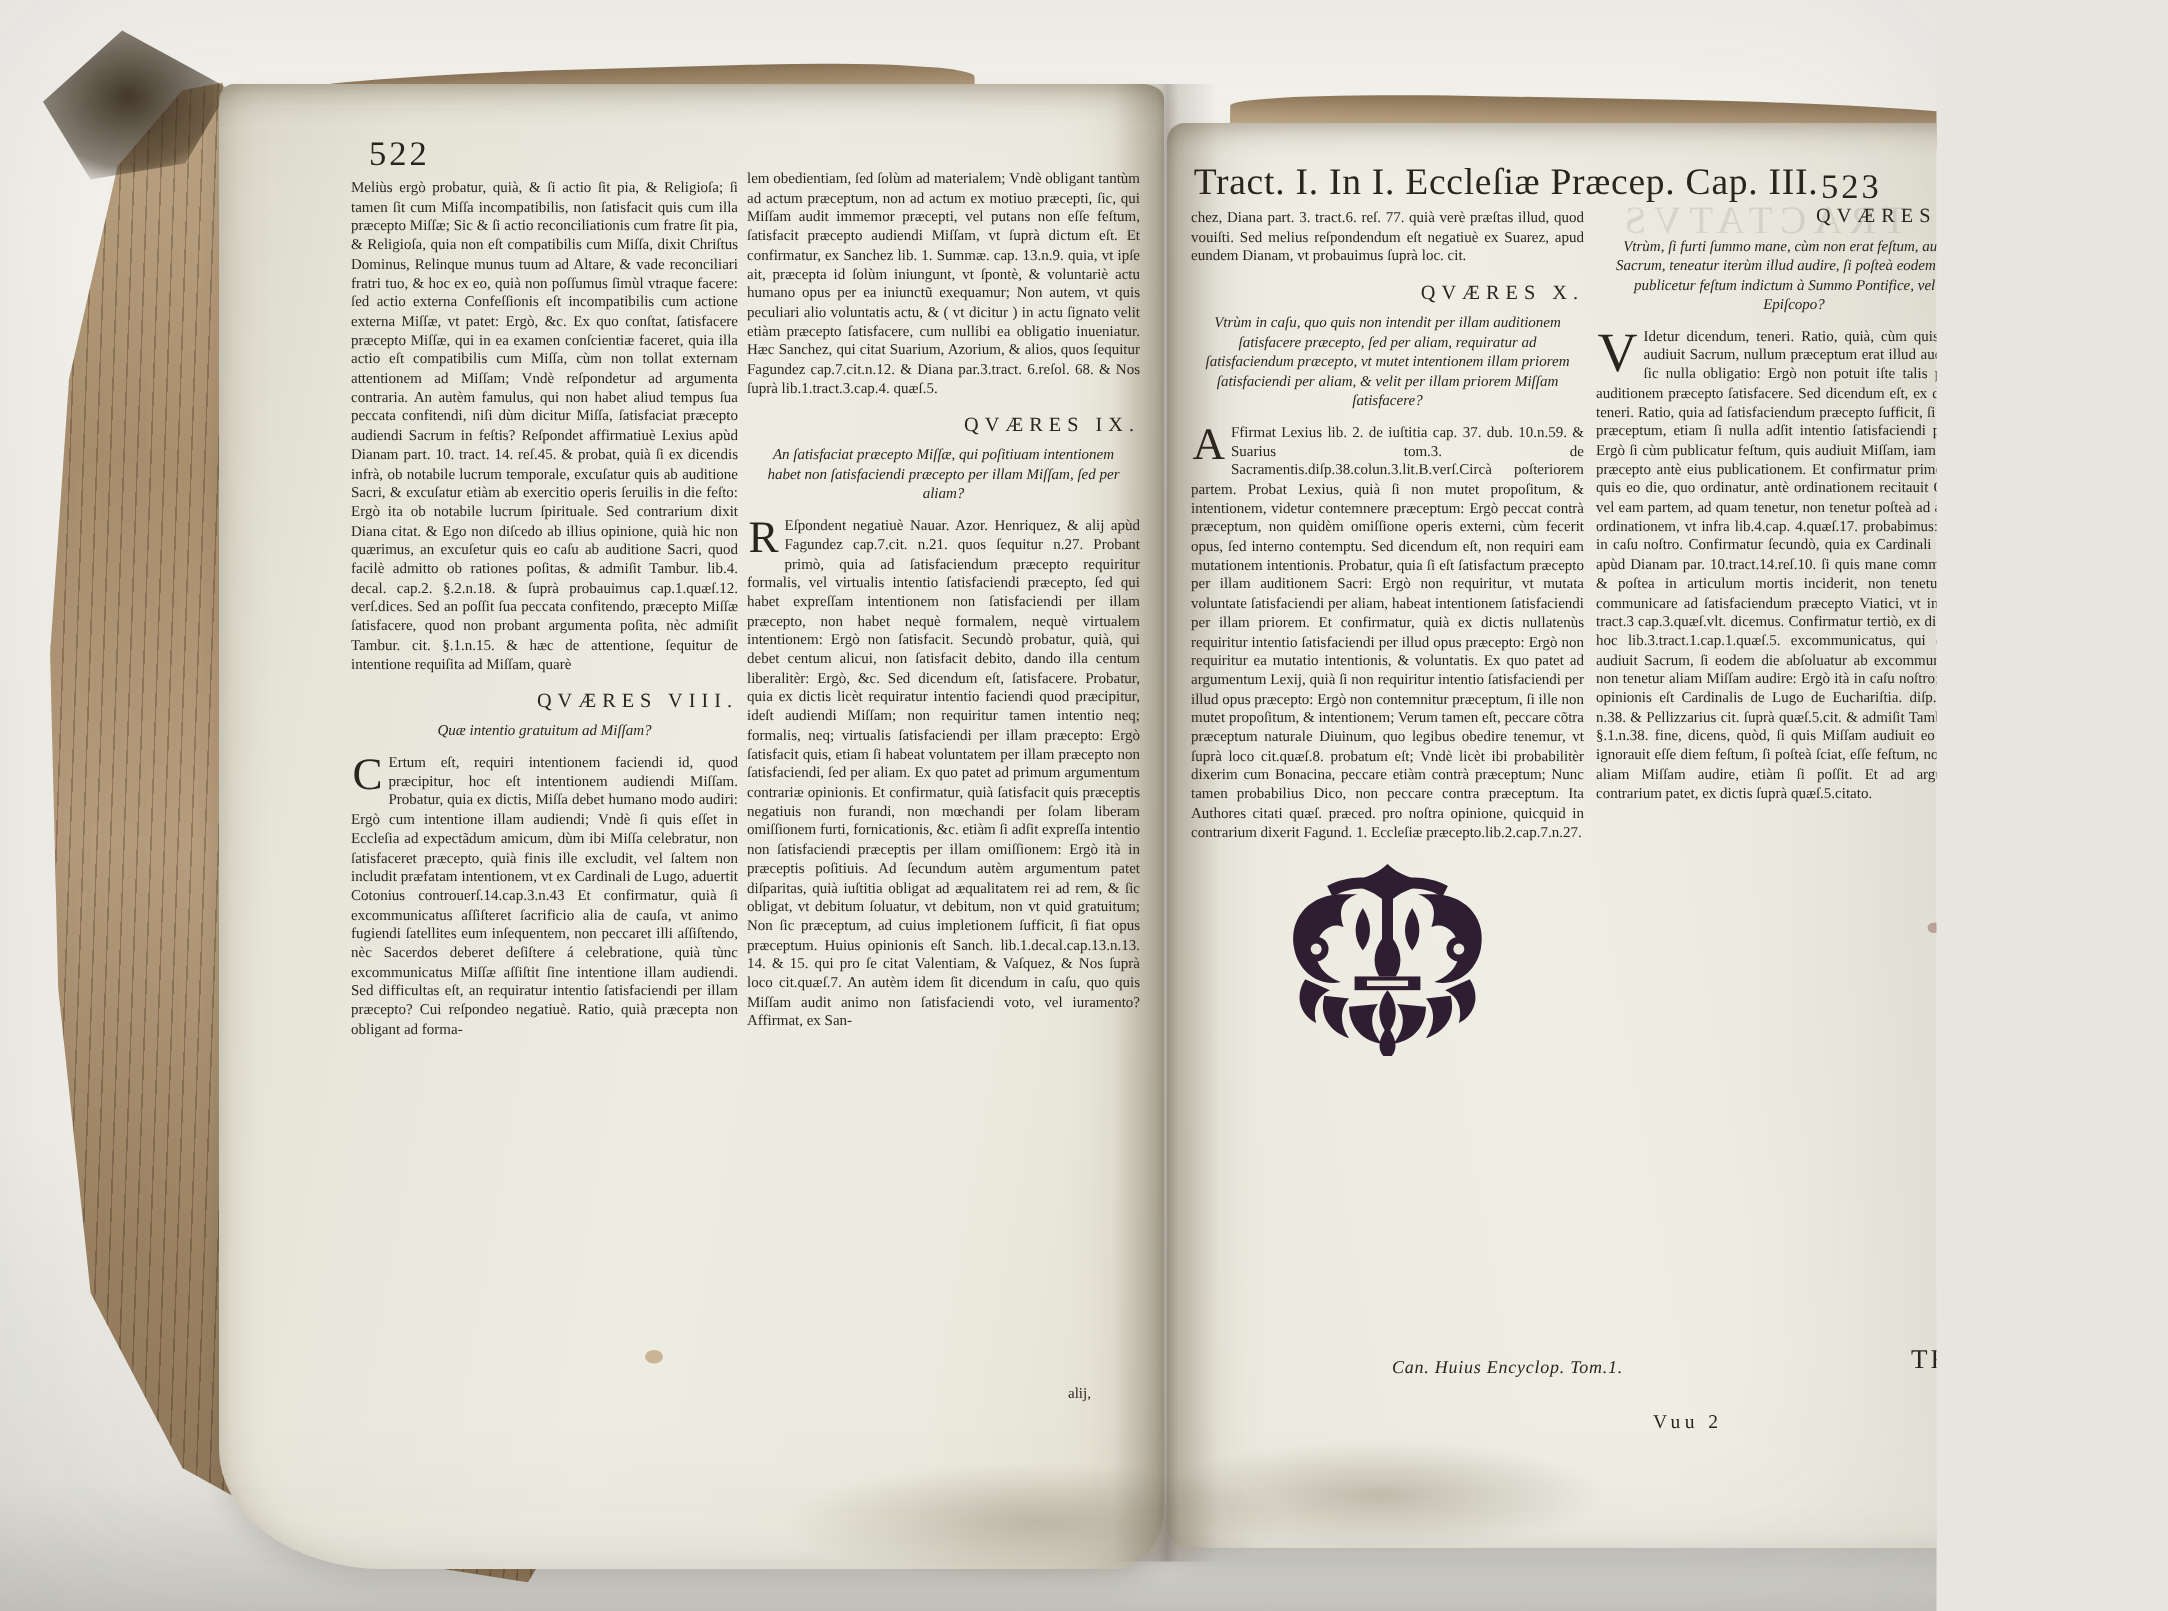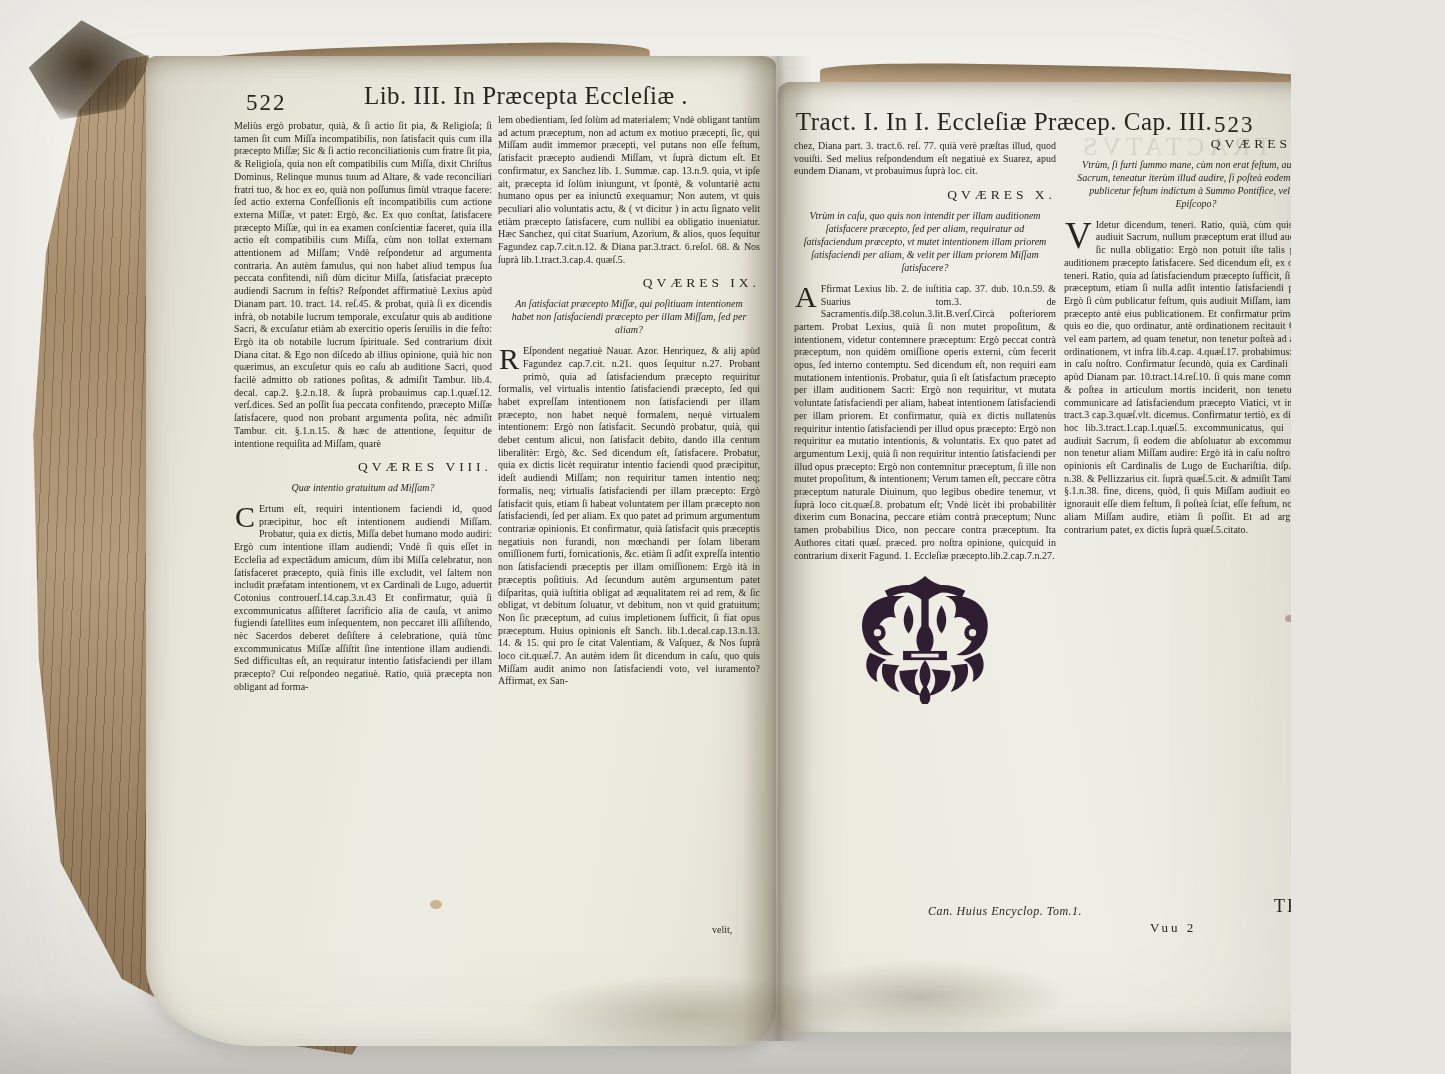--- a/index.html
+++ b/index.html
@@ -67,36 +67,35 @@
   <div class="pink-line"></div>
   <div class="top-edge-left"></div>
   <div class="top-edge-right"></div>
   <div class="fore-edge-left"></div>
   <div class="corner-dark-left"></div>
   <div class="fore-edge-right"></div>
   <div class="corner-dark-right"></div>
 
   <div class="page page-left">
     <div class="pagenum" style="left:100px;top:34px;">522</div>
-    <div class="runhead" style="left:150px;top:26px;width:460px;">Lib. III. In Præcepta Eccleſiæ .</div>
 
     <div class="col" style="left:88px;top:64px;width:258px;height:884px;">
       <p>Meliùs ergò probatur, quià, &amp; ſi actio ſit pia, &amp; Religioſa; ſi tamen ſit cum Miſſa incompatibilis, non ſatisfacit quis cum illa præcepto Miſſæ; Sic &amp; ſi actio reconciliationis cum fratre ſit pia, &amp; Religioſa, quia non eſt compatibilis cum Miſſa, dixit Chriſtus Dominus, Relinque munus tuum ad Altare, &amp; vade reconciliari fratri tuo, &amp; hoc ex eo, quià non poſſumus ſimùl vtraque facere: ſed actio externa Confeſſionis eſt incompatibilis cum actione externa Miſſæ, vt patet: Ergò, &amp;c. Ex quo conſtat, ſatisfacere præcepto Miſſæ, qui in ea examen conſcientiæ faceret, quia illa actio eſt compatibilis cum Miſſa, cùm non tollat externam attentionem ad Miſſam; Vndè reſpondetur ad argumenta contraria. An autèm famulus, qui non habet aliud tempus ſua peccata confitendi, niſi dùm dicitur Miſſa, ſatisfaciat præcepto audiendi Sacrum in feſtis? Reſpondet affirmatiuè Lexius apùd Dianam part. 10. tract. 14. reſ.45. &amp; probat, quià ſi ex dicendis infrà, ob notabile lucrum temporale, excuſatur quis ab auditione Sacri, &amp; excuſatur etiàm ab exercitio operis ſeruilis in die feſto: Ergò ita ob notabile lucrum ſpirituale. Sed contrarium dixit Diana citat. &amp; Ego non diſcedo ab illius opinione, quià hic non quærimus, an excuſetur quis eo caſu ab auditione Sacri, quod facilè admitto ob rationes poſitas, &amp; admiſit Tambur. lib.4. decal. cap.2. §.2.n.18. &amp; ſuprà probauimus cap.1.quæſ.12. verſ.dices. Sed an poſſit ſua peccata confitendo, præcepto Miſſæ ſatisfacere, quod non probant argumenta poſita, nèc admiſit Tambur. cit. §.1.n.15. &amp; hæc de attentione, ſequitur de intentione requiſita ad Miſſam, quarè</p>
       <div class="qheading">QVÆRES VIII.</div>
       <div class="question">Quæ intentio gratuitum ad Miſſam?</div>
       <p><span class="dc">C</span><span>Ertum eſt, requiri intentionem faciendi id, quod præcipitur, hoc eſt intentionem audiendi Miſſam. Probatur, quia ex dictis, Miſſa debet humano modo audiri: Ergò cum intentione illam audiendi; Vndè ſi quis eſſet in Eccleſia ad expectãdum amicum, dùm ibi Miſſa celebratur, non ſatisfaceret præcepto, quià finis ille excludit, vel ſaltem non includit præfatam intentionem, vt ex Cardinali de Lugo, aduertit Cotonius controuerſ.14.cap.3.n.43 Et confirmatur, quià ſi excommunicatus aſſiſteret ſacrificio alia de cauſa, vt animo fugiendi ſatellites eum inſequentem, non peccaret illi aſſiſtendo, nèc Sacerdos deberet deſiſtere á celebratione, quià tùnc excommunicatus Miſſæ aſſiſtit ſine intentione illam audiendi. Sed difficultas eſt, an requiratur intentio ſatisfaciendi per illam præcepto? Cui reſpondeo negatiuè. Ratio, quià præcepta non obligant ad forma-</span></p>
     </div>
 
     <div class="col" style="left:352px;top:58px;width:262px;height:892px;">
       <p>lem obedientiam, ſed ſolùm ad materialem; Vndè obligant tantùm ad actum præceptum, non ad actum ex motiuo præcepti, ſic, qui Miſſam audit immemor præcepti, vel putans non eſſe feſtum, ſatisfacit præcepto audiendi Miſſam, vt ſuprà dictum eſt. Et confirmatur, ex Sanchez lib. 1. Summæ. cap. 13.n.9. quia, vt ipſe ait, præcepta id ſolùm iniungunt, vt ſpontè, &amp; voluntariè actu humano opus per ea iniunctũ exequamur; Non autem, vt quis peculiari alio voluntatis actu, &amp; ( vt dicitur ) in actu ſignato velit etiàm præcepto ſatisfacere, cum nullibi ea obligatio inueniatur. Hæc Sanchez, qui citat Suarium, Azorium, &amp; alios, quos ſequitur Fagundez cap.7.cit.n.12. &amp; Diana par.3.tract. 6.reſol. 68. &amp; Nos ſuprà lib.1.tract.3.cap.4. quæſ.5.</p>
       <div class="qheading">QVÆRES IX.</div>
       <div class="question">An ſatisfaciat præcepto Miſſæ, qui poſitiuam intentionem habet non ſatisfaciendi præcepto per illam Miſſam, ſed per aliam?</div>
       <p><span class="dc">R</span><span>Eſpondent negatiuè Nauar. Azor. Henriquez, &amp; alij apùd Fagundez cap.7.cit. n.21. quos ſequitur n.27. Probant primò, quia ad ſatisfaciendum præcepto requiritur formalis, vel virtualis intentio ſatisfaciendi præcepto, ſed qui habet expreſſam intentionem non ſatisfaciendi per illam præcepto, non habet nequè formalem, nequè virtualem intentionem: Ergò non ſatisfacit. Secundò probatur, quià, qui debet centum alicui, non ſatisfacit debito, dando illa centum liberalitèr: Ergò, &amp;c. Sed dicendum eſt, ſatisfacere. Probatur, quia ex dictis licèt requiratur intentio faciendi quod præcipitur, ideſt audiendi Miſſam; non requiritur tamen intentio neq; formalis, neq; virtualis ſatisfaciendi per illam præcepto: Ergò ſatisfacit quis, etiam ſi habeat voluntatem per illam præcepto non ſatisfaciendi, ſed per aliam. Ex quo patet ad primum argumentum contrariæ opinionis. Et confirmatur, quià ſatisfacit quis præceptis negatiuis non furandi, non mœchandi per ſolam liberam omiſſionem furti, fornicationis, &amp;c. etiàm ſi adſit expreſſa intentio non ſatisfaciendi præceptis per illam omiſſionem: Ergò ità in præceptis poſitiuis. Ad ſecundum autèm argumentum patet diſparitas, quià iuſtitia obligat ad æqualitatem rei ad rem, &amp; ſic obligat, vt debitum ſoluatur, vt debitum, non vt quid gratuitum; Non ſic præceptum, ad cuius impletionem ſufficit, ſi fiat opus præceptum. Huius opinionis eſt Sanch. lib.1.decal.cap.13.n.13. 14. &amp; 15. qui pro ſe citat Valentiam, &amp; Vaſquez, &amp; Nos ſuprà loco cit.quæſ.7. An autèm idem ſit dicendum in caſu, quo quis Miſſam audit animo non ſatisfaciendi voto, vel iuramento? Affirmat, ex San-</span></p>
     </div>
-    <div class="catchword" style="left:566px;top:868px;">velit,</div>
+    <div class="catchword" style="left:566px;top:868px;">alij,</div>
   </div>
 
   <div class="page page-right">
     <div class="bleed-head" style="left:300px;top:50px;">TRACTATVS</div>
     <div class="runhead" style="left:16px;top:26px;width:420px;">Tract. I. In I. Eccleſiæ Præcep. Cap. III.</div>
     <div class="pagenum" style="left:436px;top:30px;">523</div>
 
     <div class="col" style="left:16px;top:58px;width:262px;height:880px;">
       <p>chez, Diana part. 3. tract.6. reſ. 77. quià verè præſtas illud, quod vouiſti. Sed melius reſpondendum eſt negatiuè ex Suarez, apud eundem Dianam, vt probauimus ſuprà loc. cit.</p>
       <div class="qheading">QVÆRES X.</div>
@@ -130,21 +129,21 @@
     </div>
 
     <div class="col" style="left:286px;top:56px;width:264px;height:762px;">
       <div class="qheading" style="margin-top:0;">QVÆRES XI.</div>
       <div class="question">Vtrùm, ſi furti ſummo mane, cùm non erat feſtum, audiuit Sacrum, teneatur iterùm illud audire, ſi poſteà eodem mane publicetur feſtum indictum à Summo Pontifice, vel ab Epiſcopo?</div>
       <p><span class="dc dc-big">V</span><span>Idetur dicendum, teneri. Ratio, quià, cùm quis eo caſu audiuit Sacrum, nullum præceptum erat illud audiendi, &amp; ſic nulla obligatio: Ergò non potuit iſte talis per illam auditionem præcepto ſatisfacere. Sed dicendum eſt, ex dictis non teneri. Ratio, quia ad ſatisfaciendum præcepto ſufficit, ſi fiat opus præceptum, etiam ſi nulla adſit intentio ſatisfaciendi præcepto: Ergò ſi cùm publicatur feſtum, quis audiuit Miſſam, iam ſatisfecit præcepto antè eius publicationem. Et confirmatur primò, quià ſi quis eo die, quo ordinatur, antè ordinationem recitauit Officium, vel eam partem, ad quam tenetur, non tenetur poſteà ad aliud poſt ordinationem, vt infra lib.4.cap. 4.quæſ.17. probabimus: Ergò ità in caſu noſtro. Confirmatur ſecundò, quia ex Cardinali de Lugo, apùd Dianam par. 10.tract.14.reſ.10. ſi quis mane communicauit, &amp; poſtea in articulum mortis inciderit, non tenetur iterùm communicare ad ſatisfaciendum præcepto Viatici, vt infrà lib.4. tract.3 cap.3.quæſ.vlt. dicemus. Confirmatur tertiò, ex dictis ſuprà hoc lib.3.tract.1.cap.1.quæſ.5. excommunicatus, qui die feſto audiuit Sacrum, ſi eodem die abſoluatur ab excommunicatione, non tenetur aliam Miſſam audire: Ergò ità in caſu noſtro; &amp; huius opinionis eſt Cardinalis de Lugo de Euchariſtia. diſp.16.ſect.2. n.38. &amp; Pellizzarius cit. ſuprà quæſ.5.cit. &amp; admiſit Tambur. citat. §.1.n.38. fine, dicens, quòd, ſi quis Miſſam audiuit eo die, quo ignorauit eſſe diem feſtum, ſi poſteà ſciat, eſſe feſtum, non tenetur aliam Miſſam audire, etiàm ſi poſſit. Et ad argumentum contrarium patet, ex dictis ſuprà quæſ.5.citato.</span></p>
     </div>
 
     <div class="bleed-v" style="left:514px;top:622px;">V</div>
     <div class="inscription" style="left:150px;top:822px;">Can. Huius Encyclop. Tom.1.</div>
-    <div class="sig" style="left:324px;top:838px;margin-left:48px;">Vuu 2</div>
+    <div class="sig" style="left:324px;top:858px;">Vuu 2</div>
     <div class="catch2" style="left:496px;top:814px;">TRA-</div>
   </div>
 
   <div class="gutter"></div>
   <div class="curl-shadow cs1"></div>
   <div class="curl-shadow cs2"></div>
   <div class="stain1"></div>
   <div class="stain2"></div>
   <div class="vignette"></div>
 </div>

